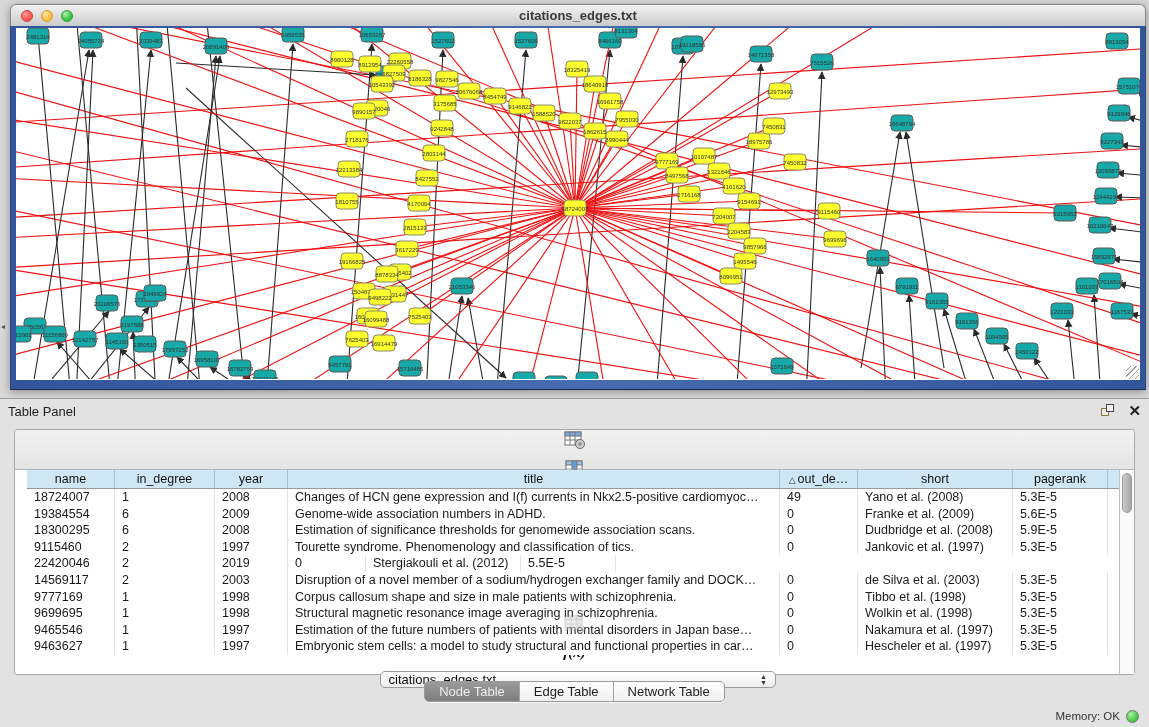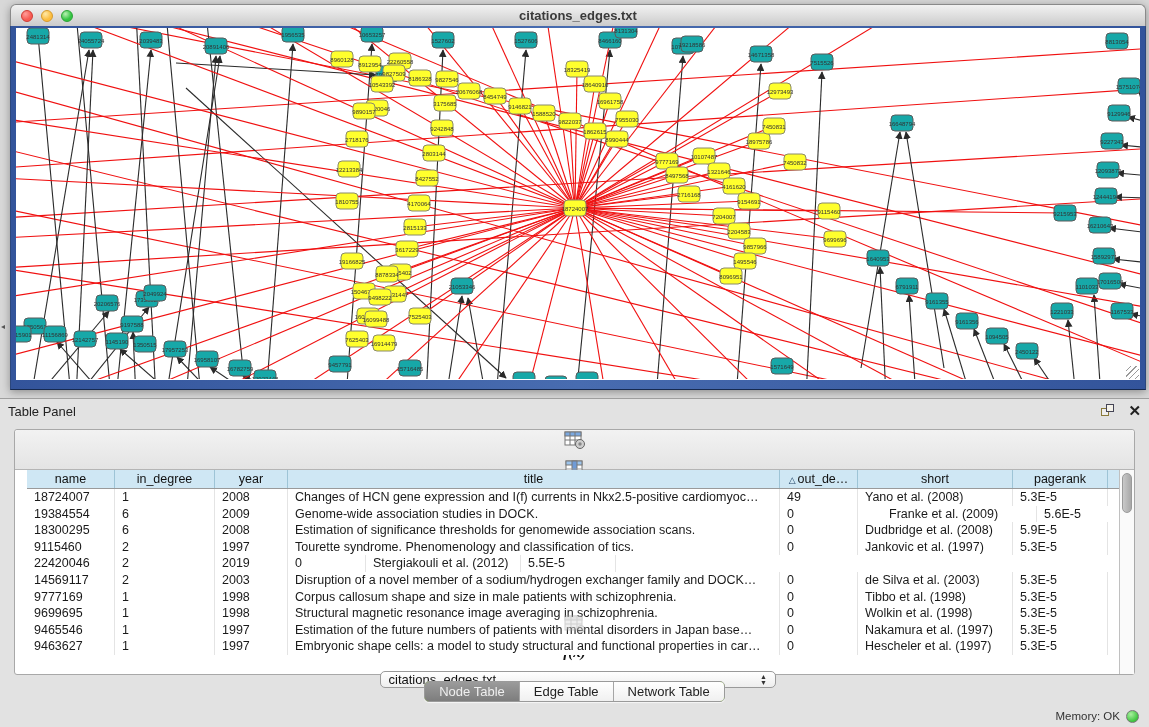--- a/index.html
+++ b/index.html
@@ -800,23 +800,23 @@
               <div class="td" style="width: 73px;">2008</div>
               <div class="td" style="width: 492px;">Changes of HCN gene expression and I(f) currents in Nkx2.5-positive cardiomyoc…</div>
               <div class="td" style="width: 78px;">49</div>
               <div class="td" style="width: 155px;">Yano et al. (2008)</div>
               <div class="td" style="width: 95px;">5.3E-5</div>
             </div>
             <div class="tbl-row">
               <div class="td" style="width: 88px;">19384554</div>
               <div class="td" style="width: 100px;">6</div>
               <div class="td" style="width: 73px;">2009</div>
-              <div class="td" style="width: 492px;">Genome-wide association studies in DOCK.</div>
+              <div class="td" style="width: 492px;">Genome-wide association numbers in ADHD.</div>
               <div class="td" style="width: 78px;">0</div>
-              <div class="td" style="width: 155px; margin-left: 24px;">Franke et al. (2009)</div>
+              <div class="td" style="width: 155px;">Franke et al. (2009)</div>
               <div class="td" style="width: 95px;">5.6E-5</div>
             </div>
             <div class="tbl-row">
               <div class="td" style="width: 88px;">18300295</div>
               <div class="td" style="width: 100px;">6</div>
               <div class="td" style="width: 73px;">2008</div>
               <div class="td" style="width: 492px;">Estimation of significance thresholds for genomewide association scans.</div>
               <div class="td" style="width: 78px;">0</div>
               <div class="td" style="width: 155px;">Dudbridge et al. (2008)</div>
               <div class="td" style="width: 95px;">5.9E-5</div>
@@ -871,21 +871,21 @@
               <div class="td" style="width: 73px;">1997</div>
               <div class="td" style="width: 492px;">Estimation of the future numbers of patients with mental disorders in Japan base…</div>
               <div class="td" style="width: 78px;">0</div>
               <div class="td" style="width: 155px;">Nakamura et al. (1997)</div>
               <div class="td" style="width: 95px;">5.3E-5</div>
             </div>
             <div class="tbl-row">
               <div class="td" style="width: 88px;">9463627</div>
               <div class="td" style="width: 100px;">1</div>
               <div class="td" style="width: 73px;">1997</div>
-              <div class="td" style="width: 492px;">Embryonic shape cells: a model to study structural and functional properties in car…</div>
+              <div class="td" style="width: 492px;">Embryonic stem cells: a model to study structural and functional properties in car…</div>
               <div class="td" style="width: 78px;">0</div>
               <div class="td" style="width: 155px;">Hescheler et al. (1997)</div>
               <div class="td" style="width: 95px;">5.3E-5</div>
             </div>
           </div>
       </div>
       <div class="vscroll">
         <div class="vthumb"></div>
       </div>
     </div>

